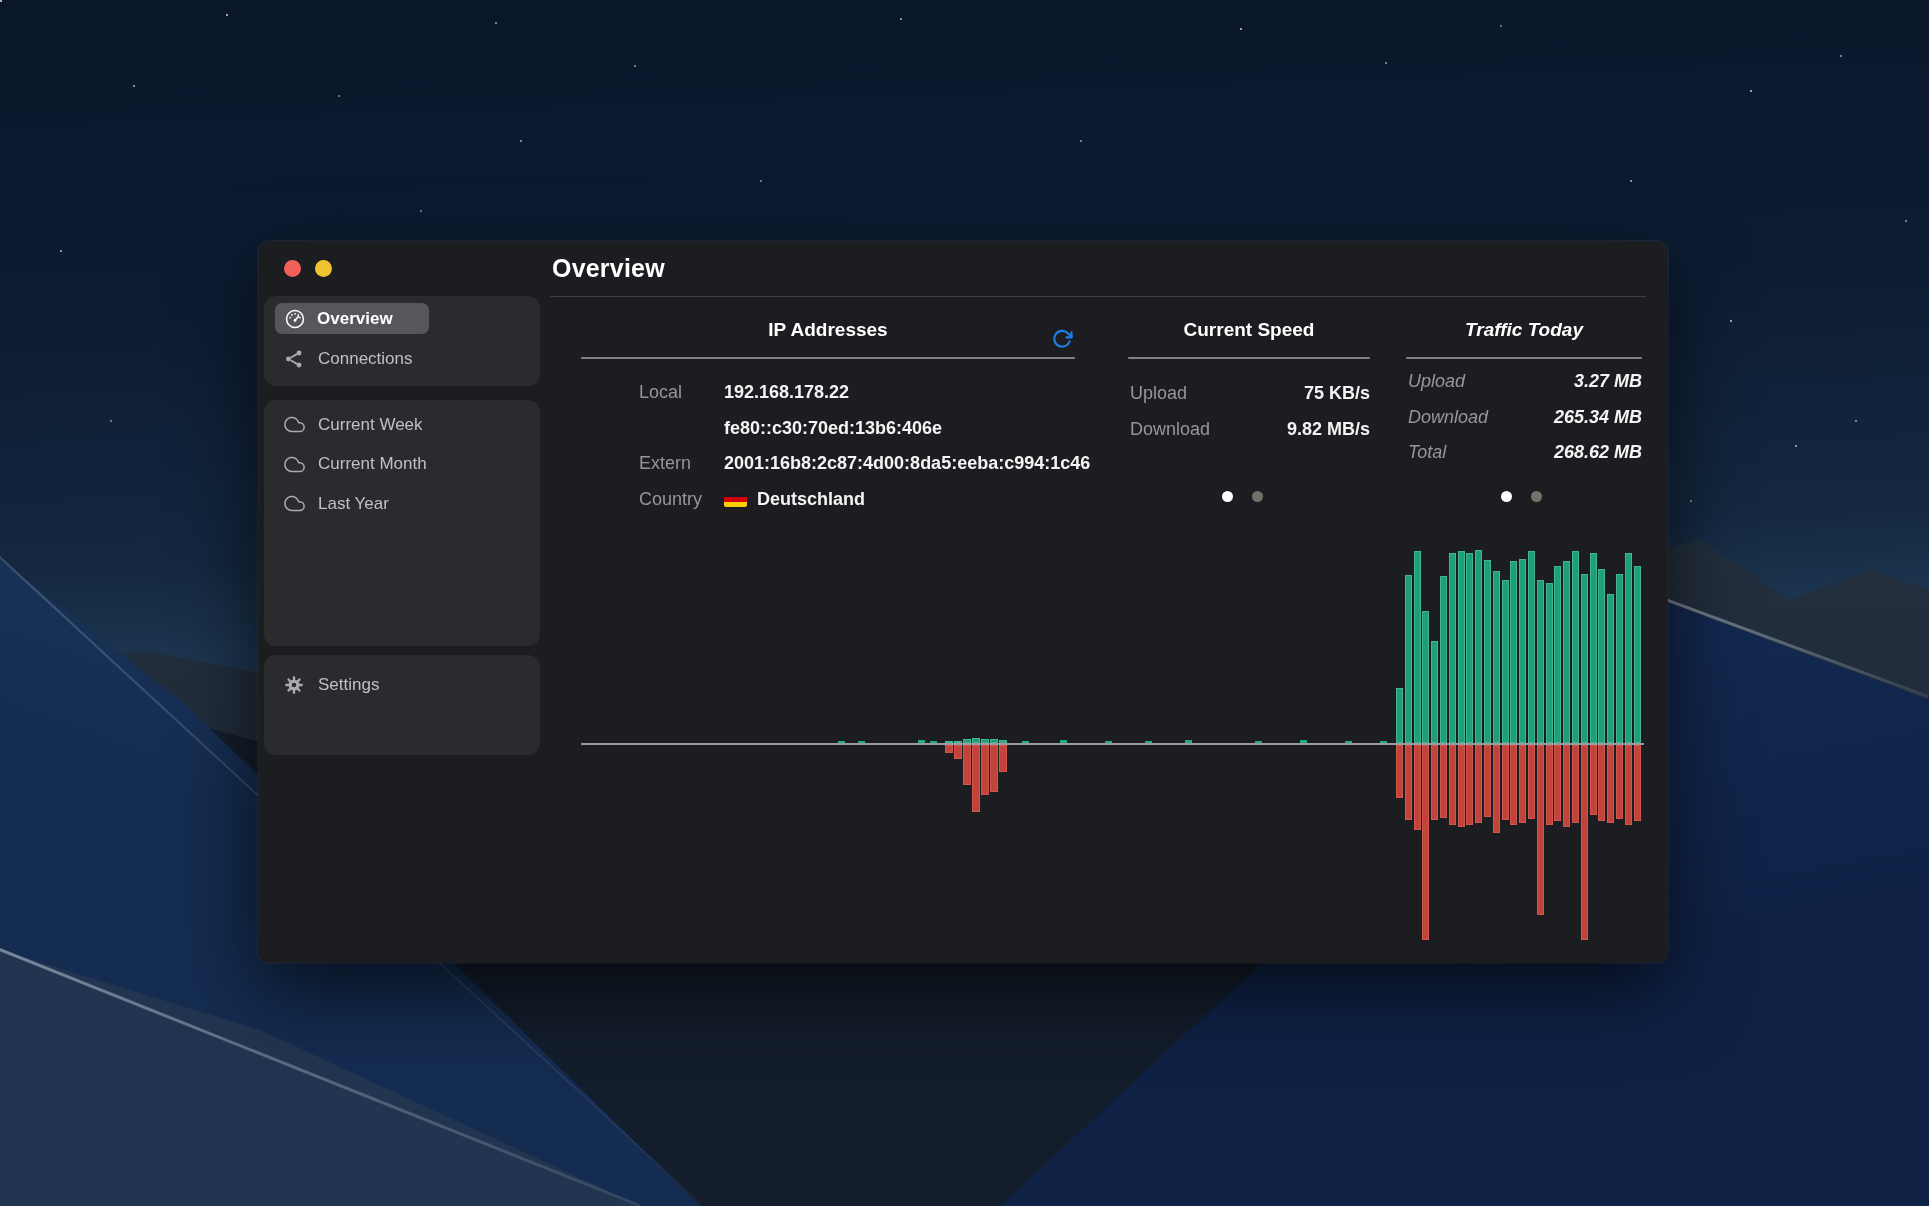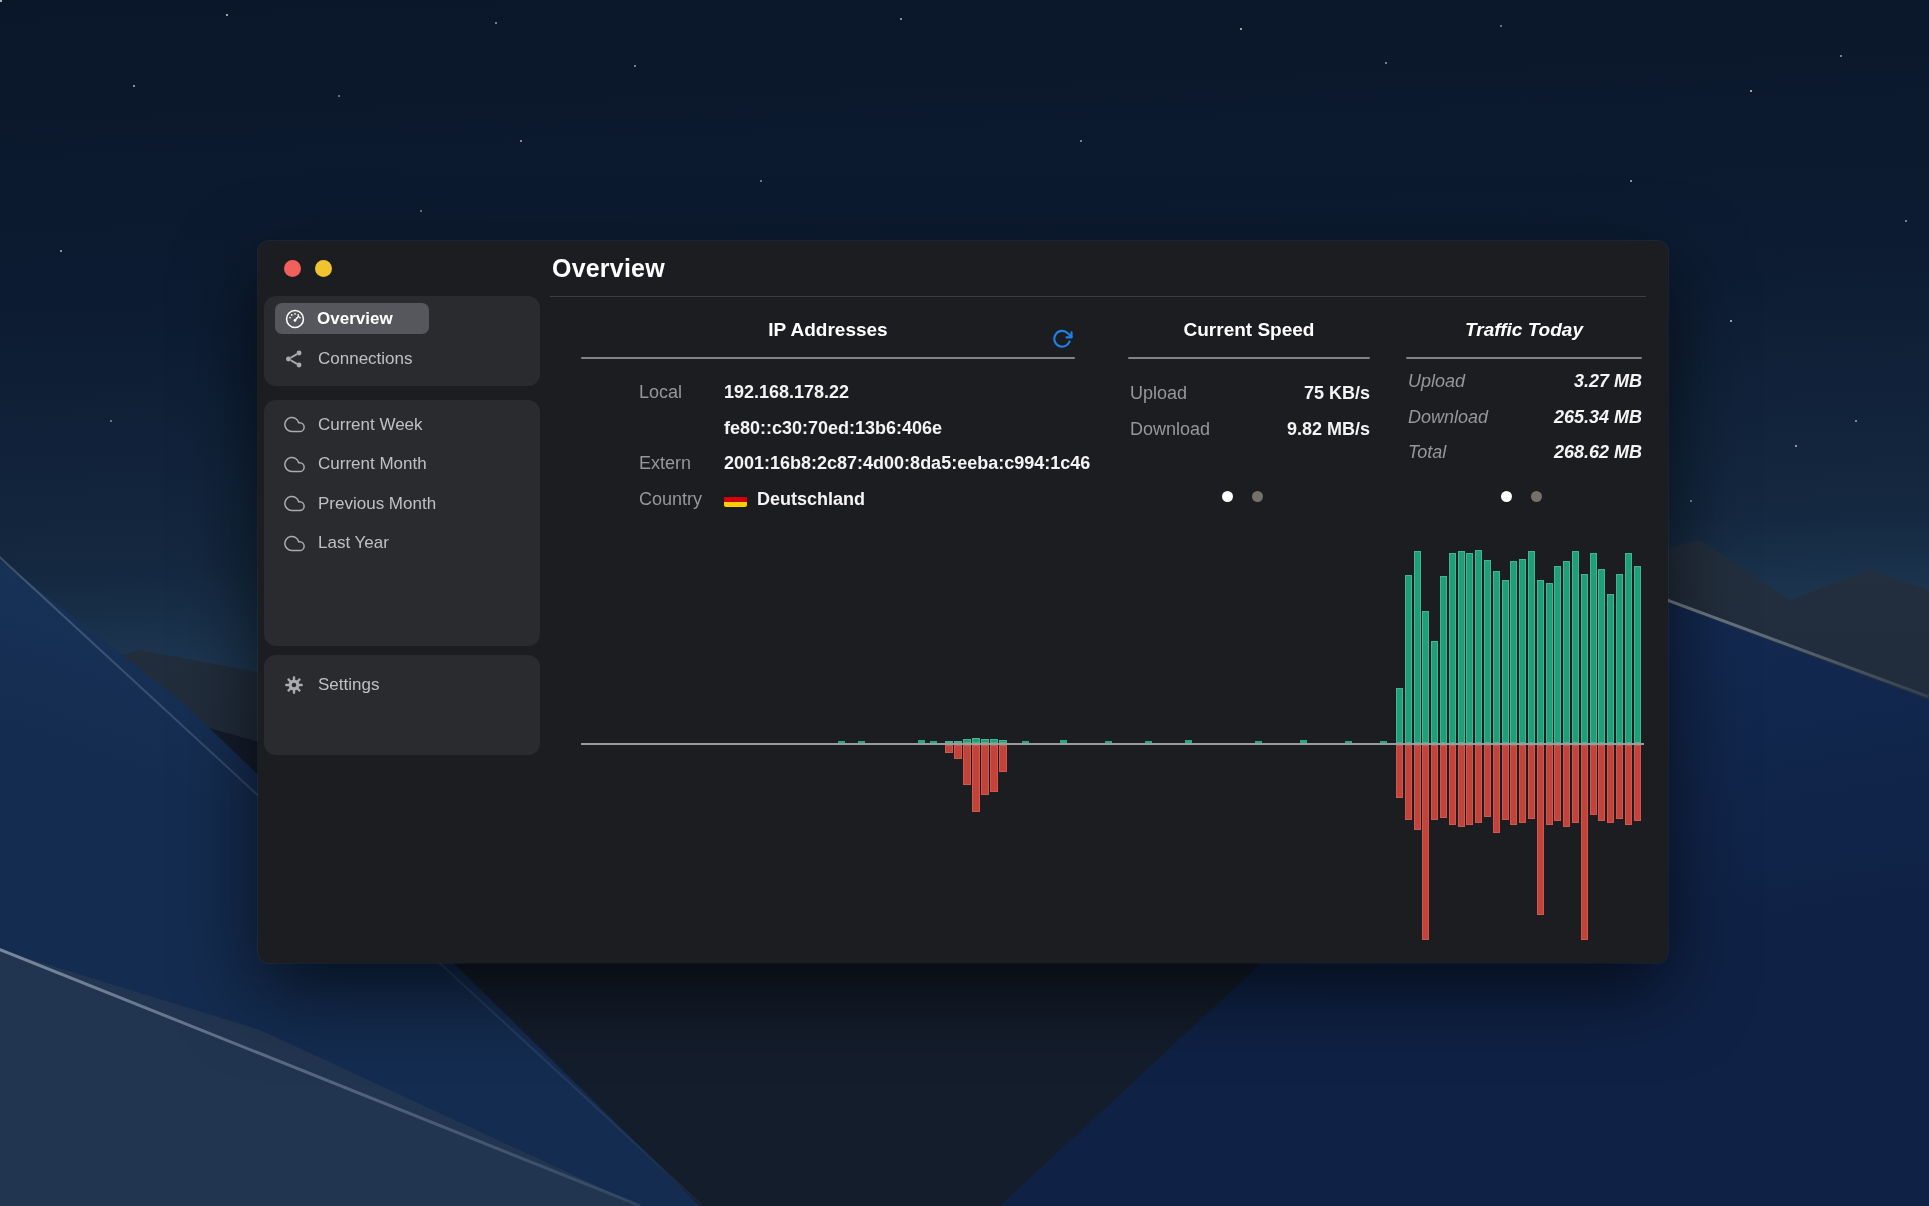--- a/index.html
+++ b/index.html
@@ -146,28 +146,20 @@
             </span>
           <span class="lbl">Current Week</span>
         </div>
         <div class="side-item">
           <span class="icn">
               <svg width="21" height="21" viewBox="0 0 24 24">
                 <path d="M18 10h-1.26A8 8 0 1 0 9 20h9a5 5 0 0 0 0-10z" fill="none" stroke="#aaabaf" stroke-width="1.7" stroke-linejoin="round"></path>
               </svg>
             </span>
           <span class="lbl">Current Month</span>
-        </div>
-        <div class="side-item">
-          <span class="icn">
-              <svg width="21" height="21" viewBox="0 0 24 24">
-                <path d="M18 10h-1.26A8 8 0 1 0 9 20h9a5 5 0 0 0 0-10z" fill="none" stroke="#aaabaf" stroke-width="1.7" stroke-linejoin="round"></path>
-              </svg>
-            </span>
-          <span class="lbl">Previous Month</span>
         </div>
         <div class="side-item">
           <span class="icn">
               <svg width="21" height="21" viewBox="0 0 24 24">
                 <path d="M18 10h-1.26A8 8 0 1 0 9 20h9a5 5 0 0 0 0-10z" fill="none" stroke="#aaabaf" stroke-width="1.7" stroke-linejoin="round"></path>
               </svg>
             </span>
           <span class="lbl">Last Year</span>
         </div>
       </div>

